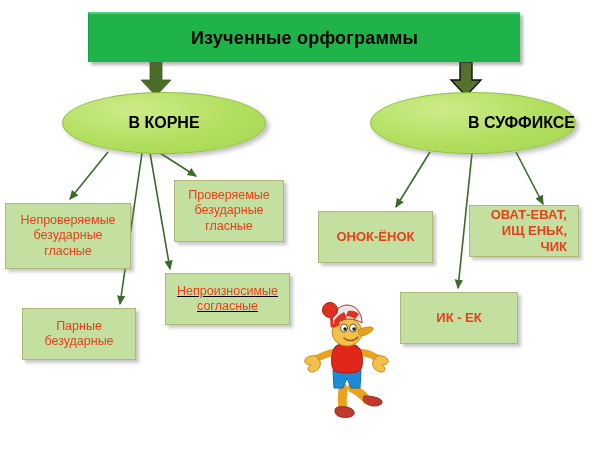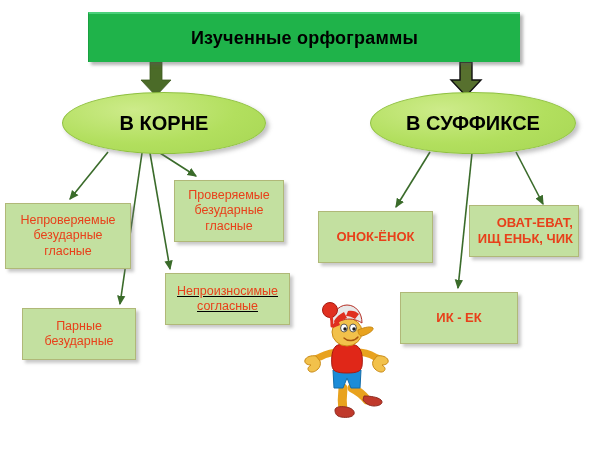--- a/index.html
+++ b/index.html
@@ -56,39 +56,39 @@
     border-radius: 50%;
     background: radial-gradient(ellipse at 35% 28%, #cdeb8a 0%, #b2df5e 55%, #a6d653 100%);
     border: 1px solid #8fc040;
     box-shadow: 3px 3px 4px rgba(110,110,110,0.42);
     display: flex;
     align-items: center;
     justify-content: center;
   }
   .ellipse .ellipse-label {
     color: #000000;
-    font-size: 20px;
+    font-size: 16px;
     font-weight: bold;
     white-space: nowrap;
   }
   #ellipse-root { left: 62px;  top: 92px; width: 204px; height: 62px; }
-  #ellipse-suffix { left: 370px; top: 92px; width: 206px; height: 62px; }
+  #ellipse-suffix { left: 370px; top: 92px; width: 206px; height: 62px; justify-content: flex-end; }
 
   
   .leaf-box {
     position: absolute;
     box-sizing: border-box;
     background: #c3e0a0;
     border: 1px solid #b0b878;
     box-shadow: 3px 3px 3px rgba(120,120,120,0.40);
     display: flex;
     align-items: center;
     justify-content: center;
     text-align: center;
-    padding: 2px 5px;
+    padding: 2px 11px;
   }
   .leaf-box .leaf-label {
     color: #e8401a;
     font-size: 12.5px;
     line-height: 1.22;
     font-weight: normal;
   }
   .leaf-box.caps .leaf-label {
     font-size: 13px;
     font-weight: bold;

